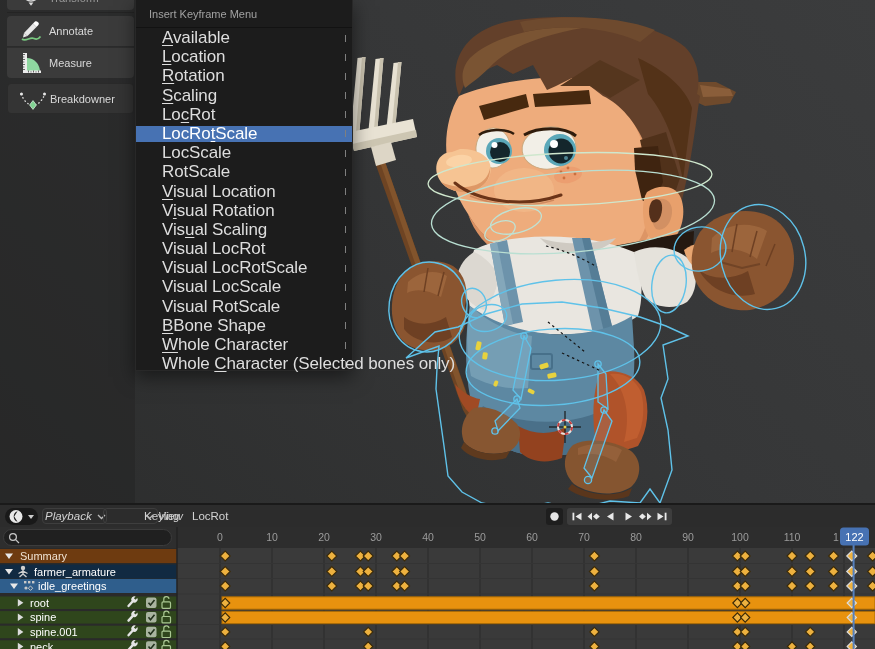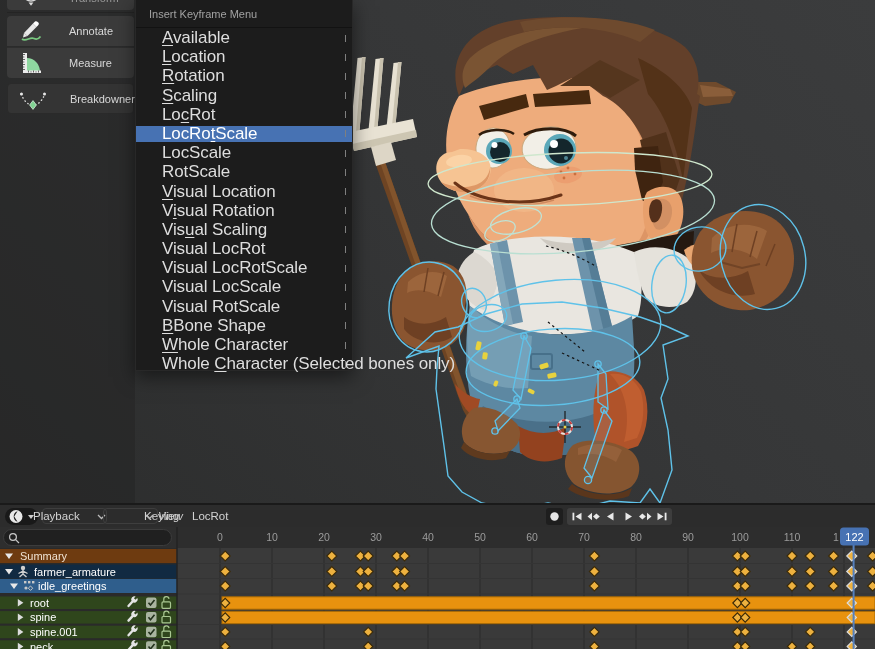--- a/index.html
+++ b/index.html
@@ -4,21 +4,21 @@
 <style>
   html,body{margin:0;padding:0;background:#303030;}
   #app{position:relative;width:875px;height:649px;overflow:hidden;
        font-family:"Liberation Sans",sans-serif;}
   #viewport{position:absolute;left:0;top:0;width:875px;height:503px;
        background:linear-gradient(225deg,#3b3c3d 0%,#363738 45%,#2c2d2d 100%);}
   #toolcol{position:absolute;left:0;top:0;width:135px;height:503px;
        background:rgba(36,36,36,0.55);}
   .tbtn{position:absolute;left:7px;width:127px;background:#3b3b3b;border-radius:4px;
        color:#d9d9d9;font-size:11px;}
-  .tbtn .lbl{position:absolute;left:42px;top:50%;transform:translateY(-50%);margin-left:20px;}
+  .tbtn .lbl{position:absolute;left:42px;top:50%;transform:translateY(-50%);}
   .tbtn svg{position:absolute;left:11px;top:50%;transform:translateY(-50%);}
   
   #menu{position:absolute;left:135px;top:0;width:218px;height:371px;
         background:#1c1c1c;border:1px solid #282828;border-top:none;box-sizing:border-box;
         box-shadow:0 6px 18px rgba(0,0,0,0.5);}
   #menu .hdr{height:27px;line-height:28px;color:#a2a2a2;font-size:11px;padding-left:13px;
         border-bottom:1px solid #121212;}
   #menu .it{position:relative;height:19.2px;line-height:19.2px;color:#dedede;font-size:17px;
         padding-left:26px;white-space:nowrap;letter-spacing:-0.1px;}
   #menu .it.sel{background:linear-gradient(#4772b3,#4772b3) center/100% 16px no-repeat;color:#fff;}
@@ -263,21 +263,21 @@
   </div>
   <div id="timeline">
     <div id="thead">
       <div style="position:absolute;left:5px;top:3px;width:33px;height:17px;background:#191919;border-radius:8.5px;"></div>
       <svg style="position:absolute;left:7px;top:4px;" width="30" height="15" viewBox="0 0 30 15">
         <circle cx="9" cy="7.5" r="6.5" fill="#e8e8e8"></circle>
         <path d="M10.5,2.2 A5.6,5.6 0 0 0 10.5,12.8 L7.2,7.5 Z" fill="#191919"></path>
         <path d="M21,6 L27,6 L24,10 Z" fill="#cccccc"></path>
       </svg>
       <div style="position:absolute;left:42px;top:3px;width:65px;height:16px;border:1px solid #3e3e3e;border-radius:4px;box-sizing:border-box;"></div>
-        <span class="menu-txt" style="left:33px;">Playback</span>
+        <span class="menu-txt" style="left:45px;font-style:italic;">Playback</span>
       <svg style="position:absolute;left:97px;top:9px;" width="9" height="6" viewBox="0 0 9 6">
           <path d="M1,1 L4.5,4.5 L8,1" stroke="#bbb" stroke-width="1.3" fill="none"></path>
         </svg>
       <div style="position:absolute;left:103px;top:3px;width:55px;height:16px;border:1px solid #3e3e3e;border-radius:4px;box-sizing:border-box;"></div>
         <span class="menu-txt" style="left:108px;margin-left:36px;">Keying</span>
       <svg style="position:absolute;left:145px;top:9px;" width="9" height="6" viewBox="0 0 9 6">
           <path d="M1,1 L4.5,4.5 L8,1" stroke="#bbb" stroke-width="1.3" fill="none"></path>
         </svg>
       <span class="menu-txt" style="left:158px;font-style:italic;">View</span>
       <span class="menu-txt" style="left:192px;">LocRot</span>

